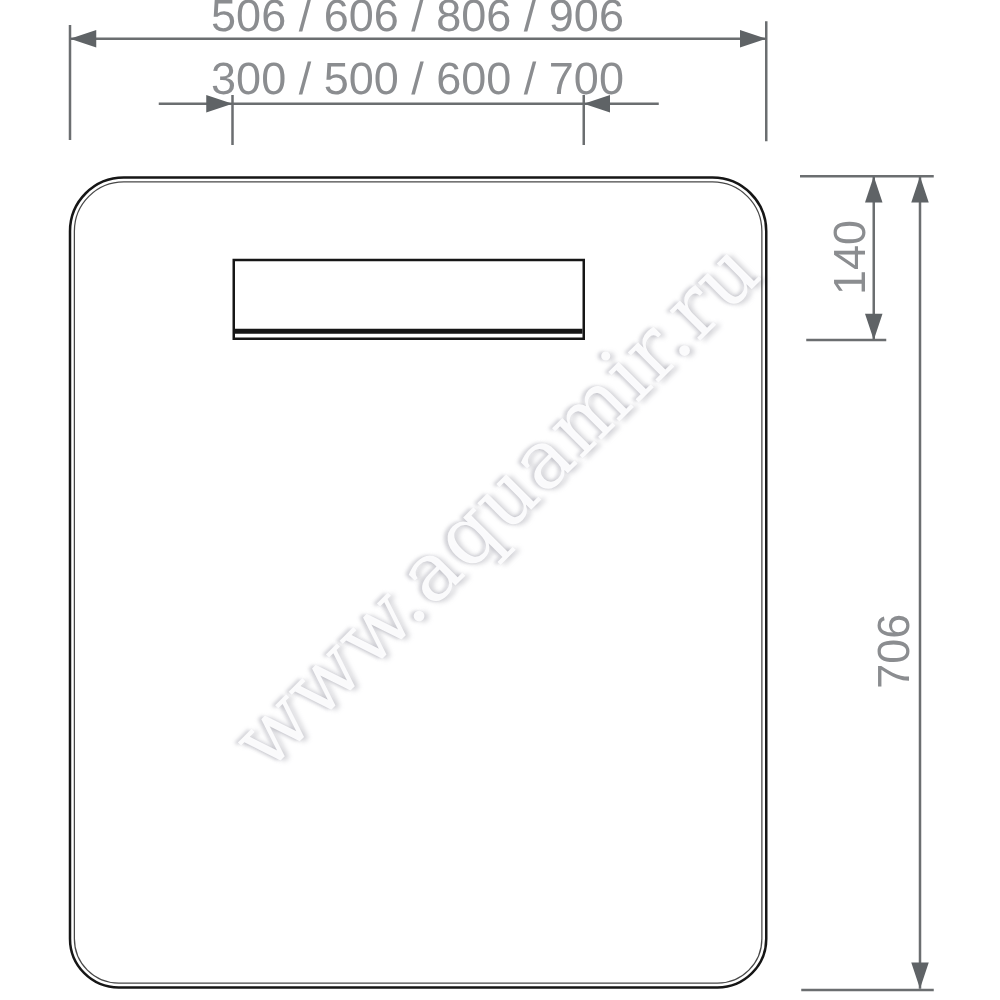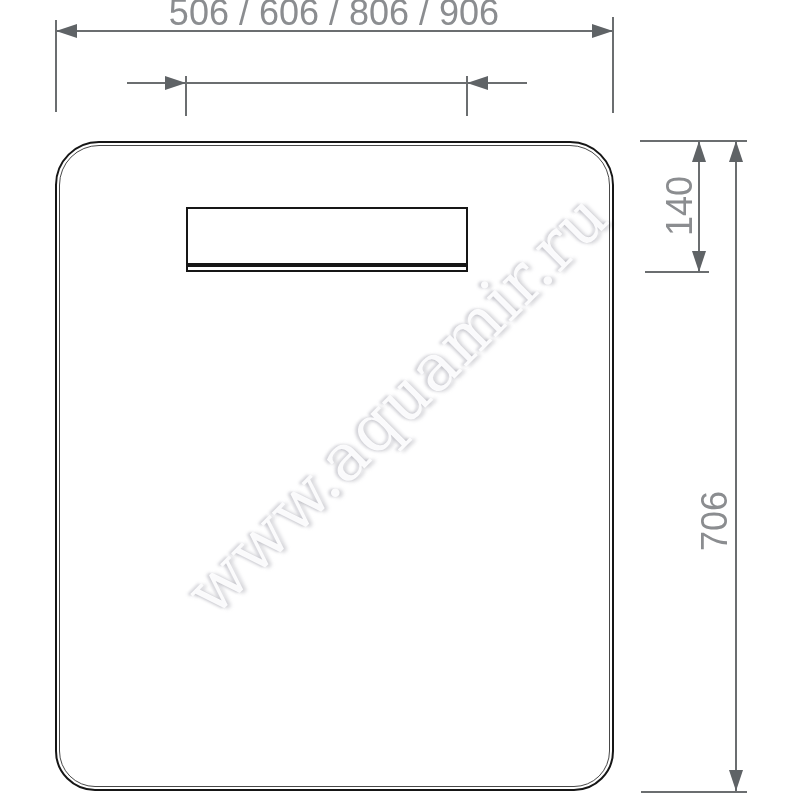--- a/index.html
+++ b/index.html
@@ -138,20 +138,21 @@
 
   <div class="dim-label centered" style="top:-5px;">506 / 606 / 806 / 906</div>
 
   <div class="gline" style="left:56px; top:30px; width:557px; height:2px;"></div>
   <div class="arrow left" style="left:56px;  top:24px;"></div>
   <div class="arrow right" style="left:592px; top:24px;"></div>
 
   <div class="gline" style="left:55px;  top:20px; width:2px; height:92px;"></div>
   <div class="gline" style="left:612px; top:17px; width:2px; height:96px;"></div>
 
+  <div class="dim-label centered" style="top:45px;">300 / 500 / 600 / 700</div>
 
   <div class="gline" style="left:127px; top:82px; width:400px; height:2px;"></div>
   <div class="arrow right" style="left:165px; top:76px;"></div>
   <div class="arrow left" style="left:467px; top:76px;"></div>
 
   <div class="gline" style="left:185px; top:76px; width:2px; height:40px;"></div>
   <div class="gline" style="left:466px; top:76px; width:2px; height:40px;"></div>
 
   <div class="mirror">
     <div class="mirror-inner-line"></div>

